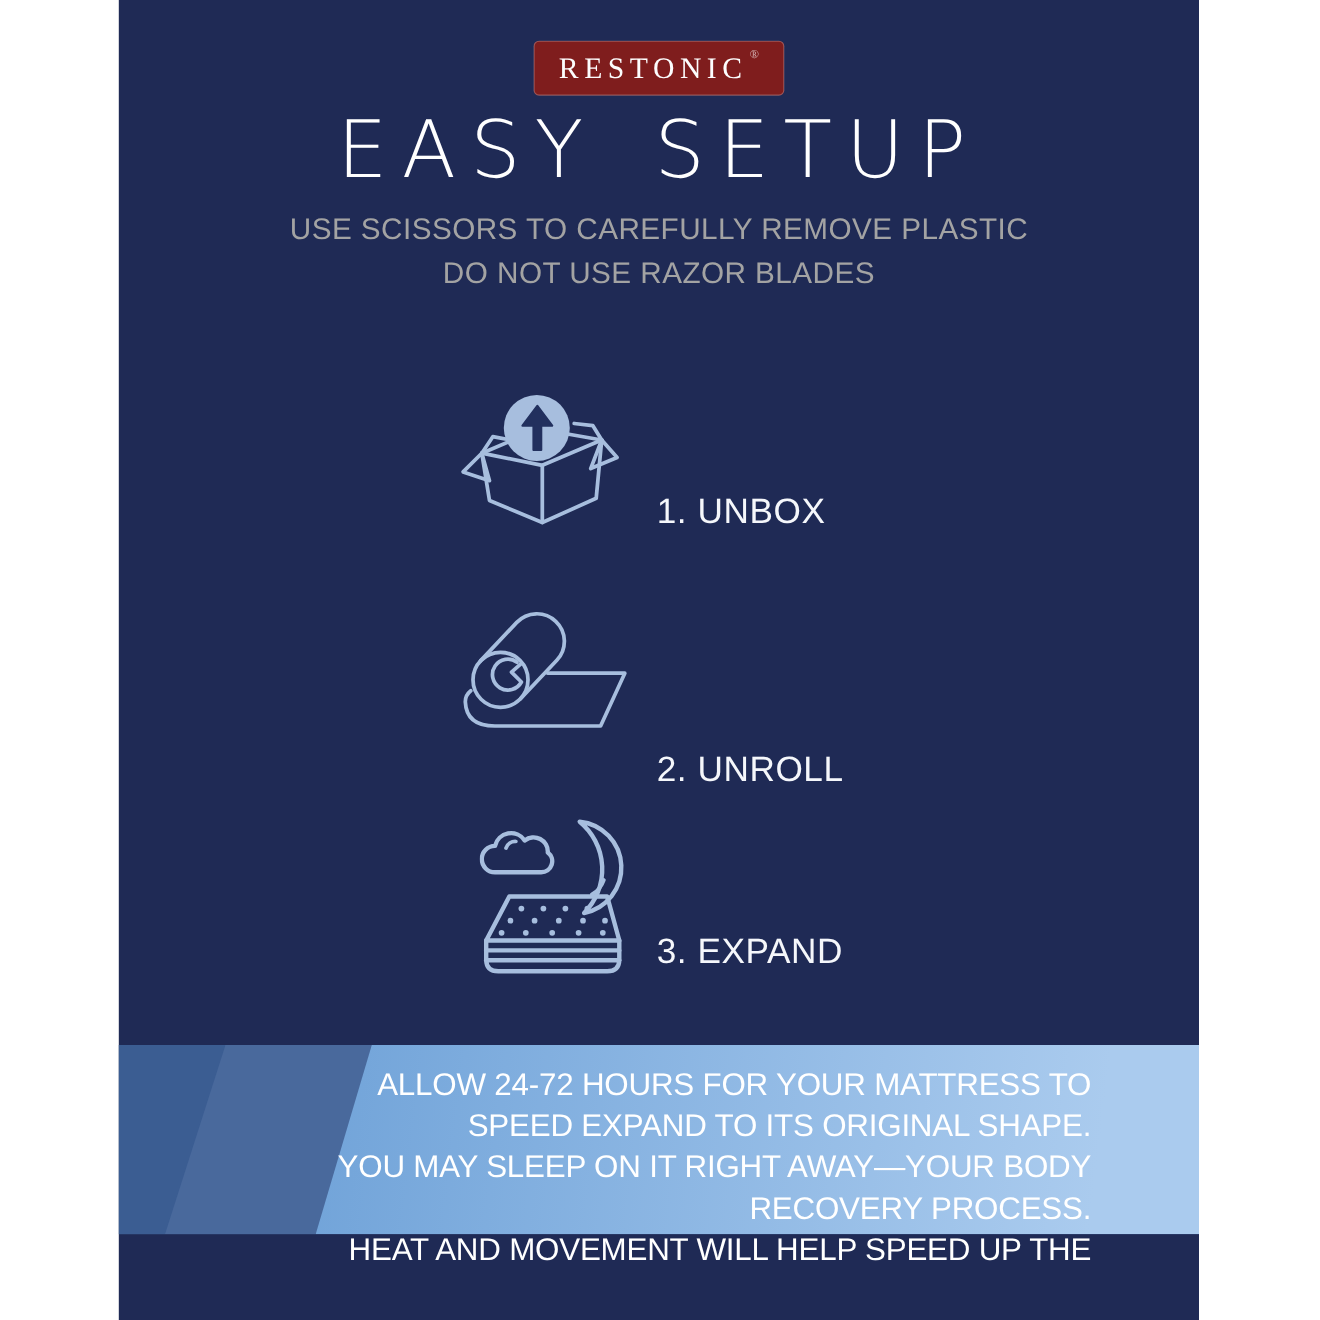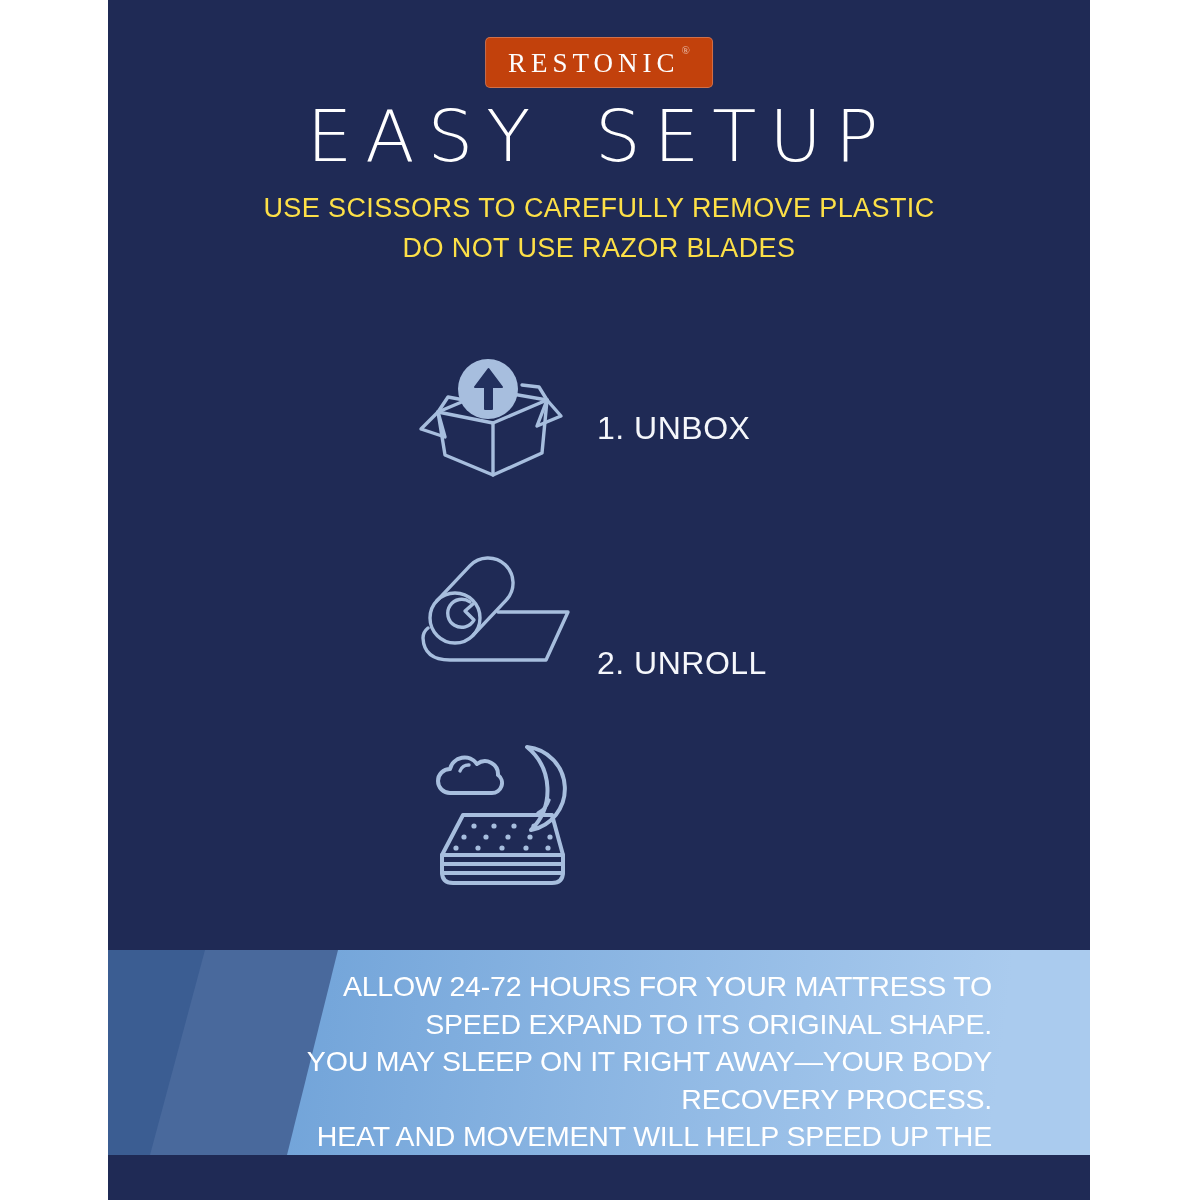--- a/index.html
+++ b/index.html
@@ -7,47 +7,47 @@
     position:relative;width:1200px;height:1200px;background:#ffffff;
     overflow:hidden;font-family:"Liberation Sans","DejaVu Sans",sans-serif;
   }
   .panel{
     position:absolute;left:108px;top:0;width:982px;height:1200px;
     background:#1f2a55;
   }
   
   .badge{
     position:absolute;top:37px;left:50%;transform:translateX(-50%);
-    background:#c2410c;border:1px solid rgba(255,255,255,0.25);
+    background:#7f1d1d;border:1px solid rgba(255,255,255,0.25);
     border-radius:5px;padding:6px 22px 8px;
     font-family:"Liberation Serif","DejaVu Serif",serif;
     font-size:27px;letter-spacing:5px;color:#fdfdfe;white-space:nowrap;
   }
   .badge sup{font-size:11px;opacity:.65;letter-spacing:0;margin-left:2px;vertical-align:18px;}
   
   .title{
     position:absolute;top:94px;left:0;width:100%;text-align:center;
     color:#ffffff;font-size:72px;font-weight:200;letter-spacing:13px;word-spacing:16px;
     font-family:"DejaVu Sans","Liberation Sans",sans-serif;
   }
   .subtitle{
     position:absolute;top:188px;left:0;width:100%;text-align:center;
-    color:#fde047;font-size:27px;line-height:40px;letter-spacing:.4px;
+    color:#a3a3a3;font-size:27px;line-height:40px;letter-spacing:.4px;
   }
   
   .step-icon{position:absolute;}
   .icon-stroke{stroke:#a7bede;fill:none;stroke-width:3.4;stroke-linecap:round;stroke-linejoin:round;}
   .icon-stroke-thick{stroke:#a7bede;fill:none;stroke-width:4;stroke-linecap:round;stroke-linejoin:round;}
   .icon-fill{fill:#a7bede;}
   .step-label{
     position:absolute;left:489px;color:#f5f7fb;font-size:32px;line-height:42px;
-    letter-spacing:.5px;white-space:nowrap;
+    letter-spacing:.5px;white-space:nowrap;margin-top:36px;
   }
   
-  .banner{position:absolute;left:0;top:950px;width:982px;height:205px;background:#49699c;text-decoration:underline;}
+  .banner{position:absolute;left:0;top:950px;width:982px;height:172px;background:#49699c;text-decoration:underline;}
   .banner-dark{
     position:absolute;inset:0;background:#3b5d92;
     clip-path:polygon(0 0,97px 0,42px 100%,0 100%);
   }
   .banner-light{
     position:absolute;inset:0;
     background:linear-gradient(97deg,#6fa2d8 15%,#aacbee 90%);
     clip-path:polygon(230px 0,100% 0,100% 100%,179px 100%);
   }
   .banner-text{
@@ -127,20 +127,21 @@
           <circle cx="42" cy="107" r="2.6"></circle>
           <circle cx="66" cy="107" r="2.6"></circle>
           <circle cx="90" cy="107" r="2.6"></circle>
           <circle cx="112" cy="107" r="2.6"></circle>
       </g>
 
       <path class="icon-stroke-thick" d="M6,114 V131 Q6,142 17,142 H116 Q127,142 127,131 V114"></path>
       <path class="icon-stroke-thick" d="M6,123 H127"></path>
       <path class="icon-stroke-thick" d="M6,132 H127"></path>
     </svg>
+    <div class="step-label" style="top:807px;">3. EXPAND</div>
 
     <div class="banner">
       <div class="banner-dark"></div>
       <div class="banner-light"></div>
       <div class="banner-text">
         <div>ALLOW 24-72 HOURS FOR YOUR MATTRESS TO</div>
         <div>SPEED EXPAND TO ITS ORIGINAL SHAPE.</div>
         <div>YOU MAY SLEEP ON IT RIGHT AWAY—YOUR BODY</div>
         <div>RECOVERY PROCESS.</div>
         <div>HEAT AND MOVEMENT WILL HELP SPEED UP THE</div>

